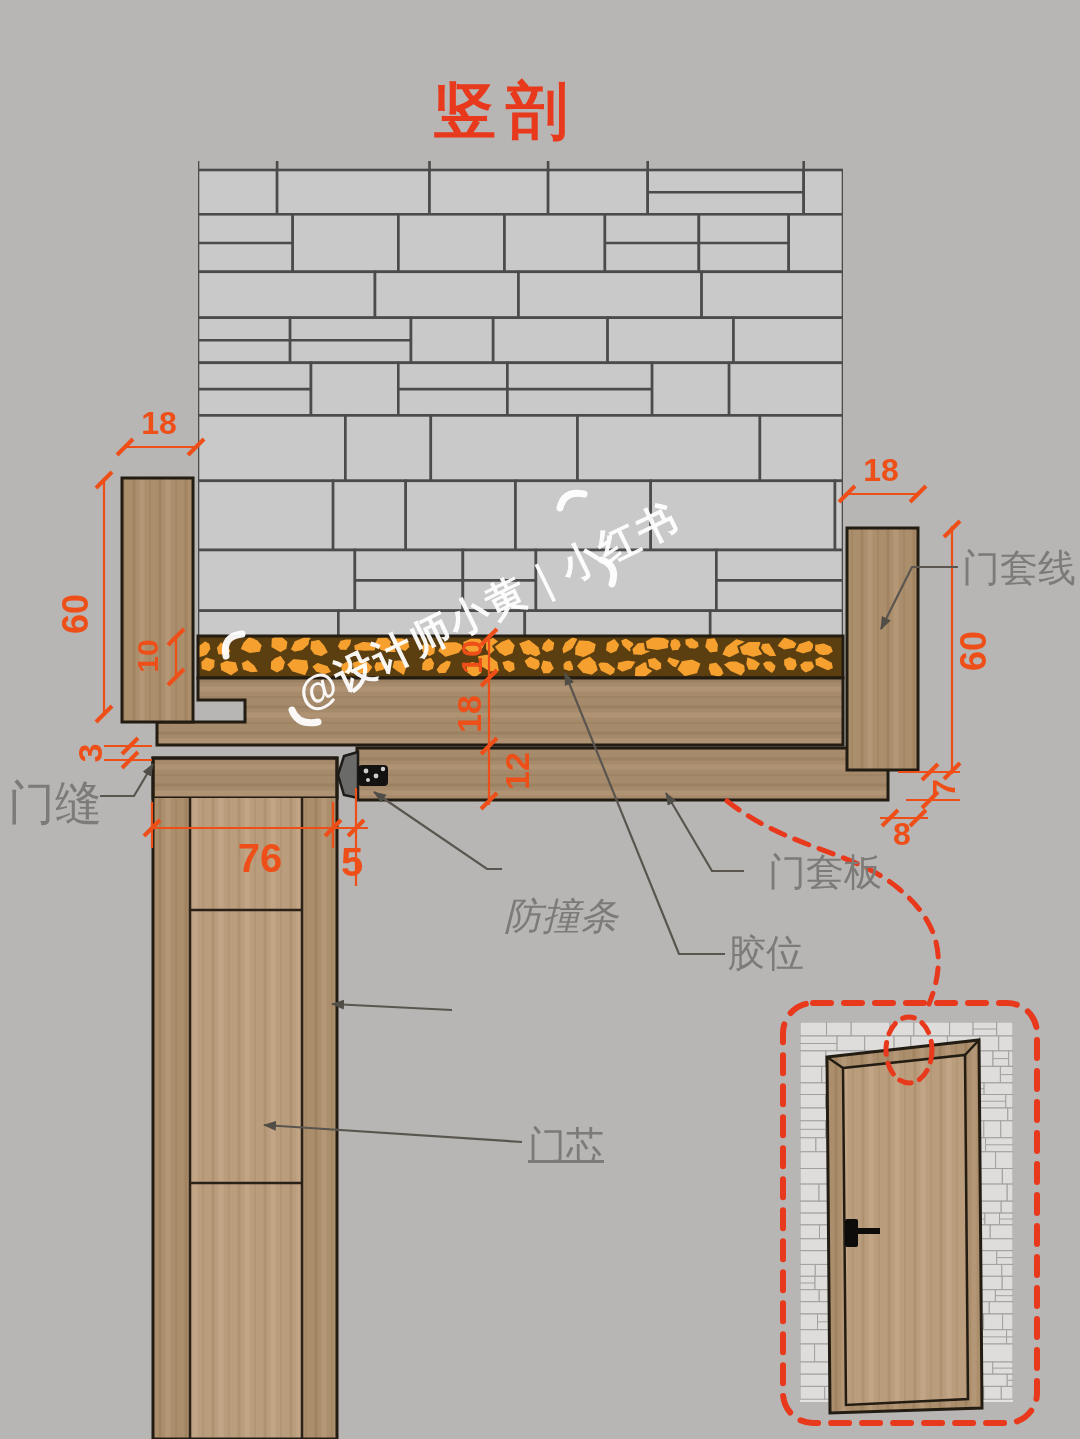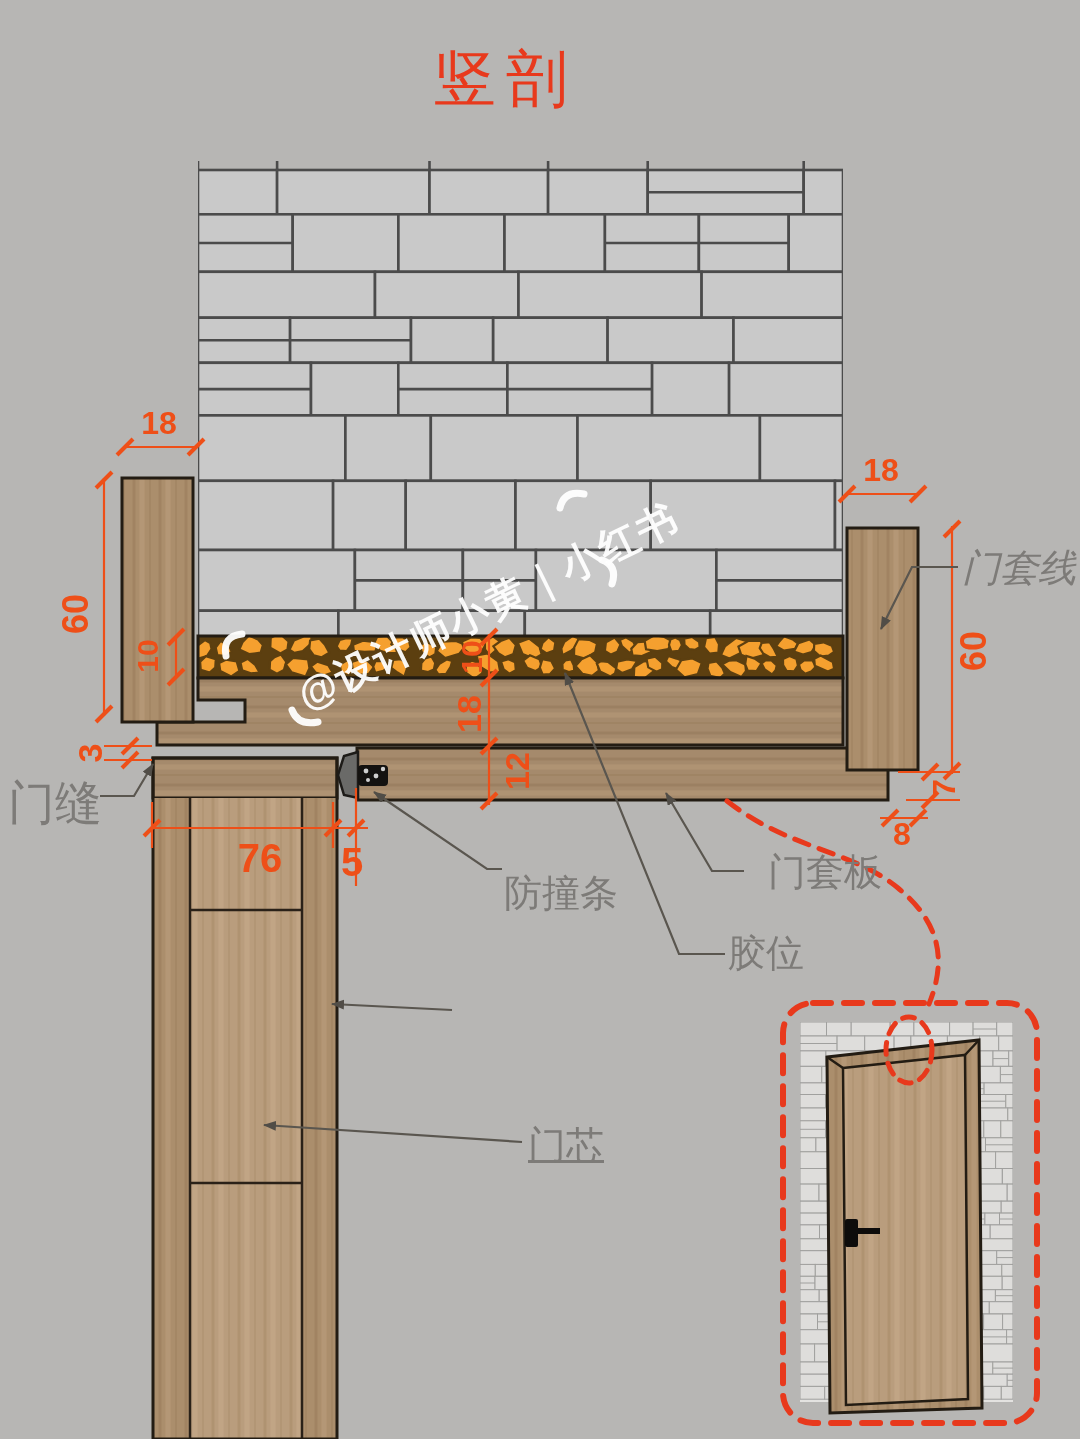--- a/index.html
+++ b/index.html
@@ -1,20 +1,20 @@
 <!DOCTYPE html>
 <html><head>
 <meta charset="utf-8">
 <style>
   html,body{margin:0;padding:0;background:#b7b6b4;}
   #stage{position:relative;width:1080px;height:1439px;background:#b7b6b4;overflow:hidden;
          font-family:"Liberation Sans","DejaVu Sans",sans-serif;}
   #drawing{position:absolute;left:0;top:0;}
   .txt{position:absolute;white-space:nowrap;line-height:1;}
-  .title{font-size:62px;letter-spacing:10px;font-weight:normal;color:#e8391c;}
+  .title{font-size:62px;letter-spacing:10px;font-weight:bold;color:#e8391c;margin-top:32px;}
   .walltext{font-size:148px;font-weight:bold;color:#cb1810;letter-spacing:4px;
             text-shadow:4px 4px 0 #6b0c05,-3px -3px 0 #6b0c05,3px -3px 0 #6b0c05,-3px 3px 0 #6b0c05;}
   .dim{color:#ee4f18;font-weight:bold;font-size:34px;text-align:center;}
   .rot{transform:rotate(-90deg);transform-origin:center center;}
   .lbl{color:#7d7b78;font-size:38px;}
   .watermark{color:#ffffff;font-weight:bold;font-size:40px;transform:rotate(-26deg);
              transform-origin:0 50%;letter-spacing:2px;opacity:.95;}
 </style>
 </head>
 <body>
@@ -555,19 +555,19 @@
 <div class="txt dim" style="left:332px;top:842px;width:40px;font-size:40px;">5</div>
 <div class="txt dim rot" style="left:450px;top:642px;width:44px;font-size:30px;">10</div>
 <div class="txt dim rot" style="left:447px;top:697px;width:44px;font-size:34px;">18</div>
 <div class="txt dim rot" style="left:495px;top:754px;width:44px;font-size:34px;">12</div>
 <div class="txt dim" style="left:858px;top:454px;width:46px;font-size:32px;">18</div>
 <div class="txt dim rot" style="left:946px;top:633px;width:56px;font-size:36px;">60</div>
 <div class="txt dim rot" style="left:922px;top:772px;width:44px;font-size:32px;">7</div>
 <div class="txt dim" style="left:886px;top:818px;width:32px;font-size:32px;">8</div>
 
 <div class="txt lbl" style="left:8px;top:779px;font-size:47px;">门缝</div>
-<div class="txt lbl" style="left:504px;top:874px;">防撞条</div>
+<div class="txt lbl" style="left:504px;top:897px;font-style:italic;">防撞条</div>
 <div class="txt lbl" style="left:768px;top:853px;">门套板</div>
 <div class="txt lbl" style="left:728px;top:934px;">胶位</div>
 <div class="txt lbl" style="left:528px;top:1126px;text-decoration:underline;">门芯</div>
-<div class="txt lbl" style="left:962px;top:549px;font-style:italic;">门套线</div>
+<div class="txt lbl" style="left:962px;top:549px;">门套线</div>
 
 </div>
 
 </body></html>

